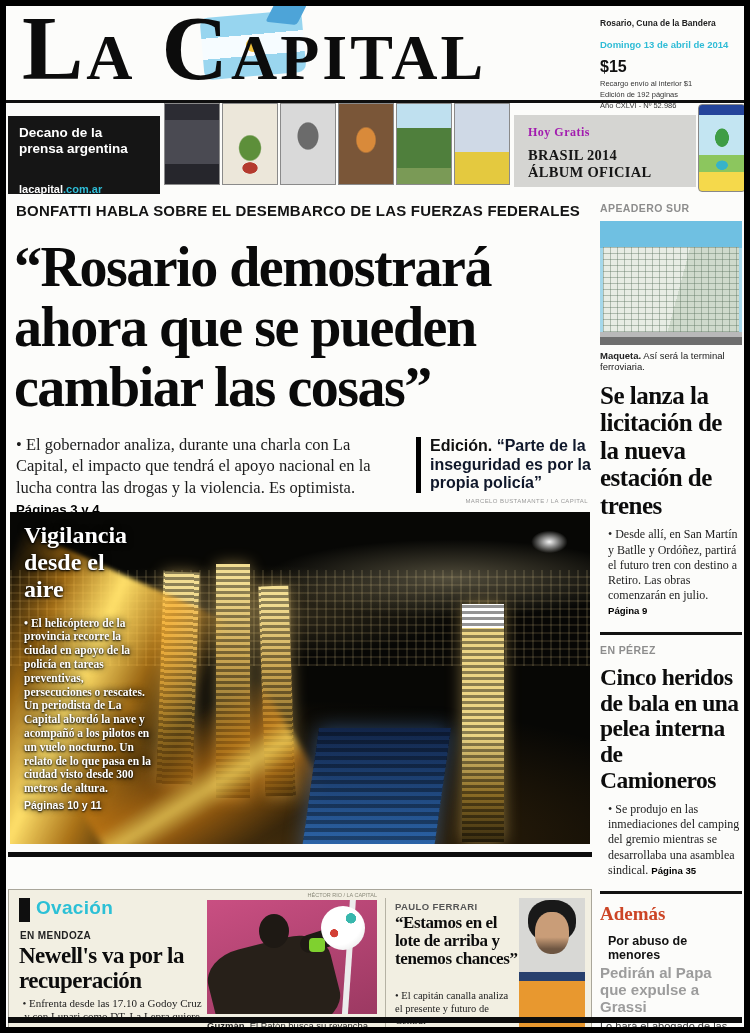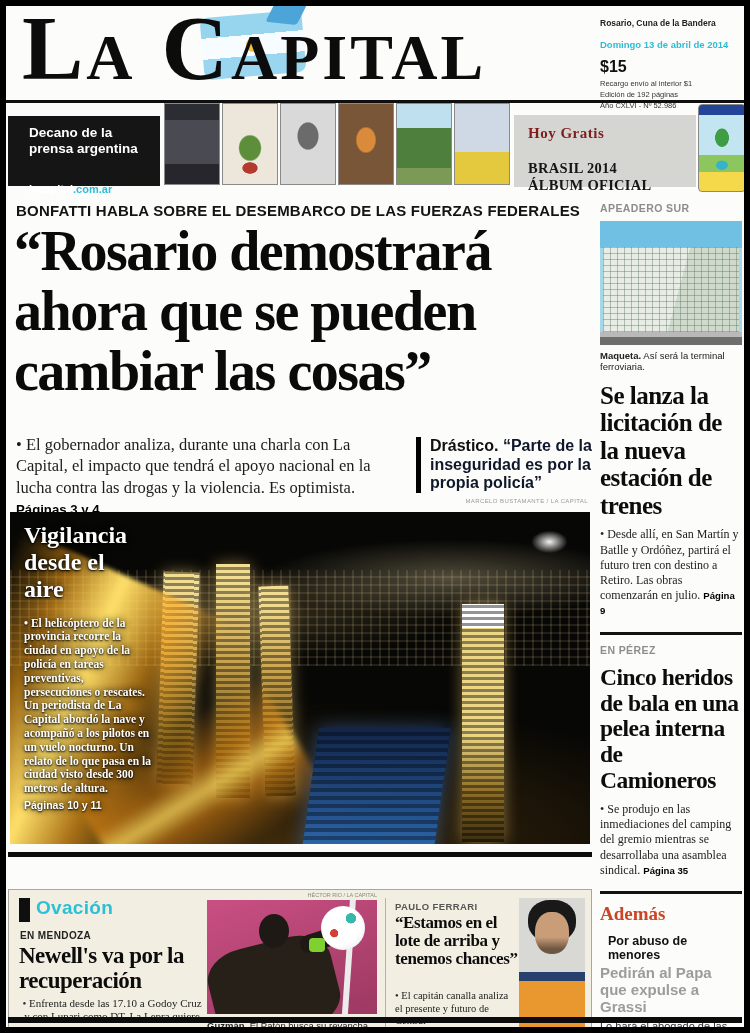--- a/index.html
+++ b/index.html
@@ -19,49 +19,49 @@
   .flag .fold{position:absolute;right:-2px;top:-8px;width:34px;height:20px;background:#4da4d8;
         transform:skewX(-24deg) rotate(10deg);border-radius:3px;}
   .mast-right{left:594px;top:12px;width:142px;}
   .mast-place{font-size:8.5px;font-weight:bold;color:#222;}
   .mast-date{font-size:9.5px;font-weight:bold;color:#2fbcd6;margin-top:11px;}
   .mast-price{font-size:16px;font-weight:bold;margin-top:8px;color:#111;}
   .mast-info{margin-top:3px;font-size:7.5px;line-height:1.45;color:#333;}
   .mast-rule{left:0;top:94px;width:738px;height:3px;background:#0f0f0f;}
 
   
-  .slogan-box{left:2px;top:110px;width:152px;height:70px;background:#151515;color:#fff;
-        padding:9px 21px;box-sizing:border-box;}
+  .slogan-box{left:2px;top:110px;width:152px;height:78px;background:#151515;color:#fff;
+        padding:9px 11px;box-sizing:border-box;}
   .slogan{font-size:13.5px;font-weight:bold;line-height:1.18;}
   .site{margin-top:26px;font-size:11px;font-weight:bold;}
   .site .dom{color:#2fbcd6;}
   .covers{left:158px;top:97px;display:flex;gap:2px;align-items:flex-start;}
   .cover{width:56px;height:82px;border:1px solid #8a8a8a;box-sizing:border-box;}
   .c1{background:linear-gradient(180deg,#2c2c33 0 20%,#4a4a52 20% 75%,#26262c 75%);}
   .c2{background:radial-gradient(26px 30px at 50% 55%,#5d8f3a 0 40%,transparent 45%),
       radial-gradient(16px 12px at 50% 80%,#b43a2e 0 45%,transparent 50%),#ece7da;}
   .c3{background:radial-gradient(20px 26px at 50% 40%,#6b6b6b 0 50%,transparent 55%),#d9d9d9;}
   .c4{background:radial-gradient(20px 26px at 50% 45%,#d98a3a 0 45%,transparent 52%),#7a5638;}
   .c5{background:linear-gradient(180deg,#bfe0ef 0 30%,#4f7f3c 30% 80%,#7a9a56 80%);}
   .c6{background:linear-gradient(180deg,#cfd9e6 0 60%,#e4c93f 60%),radial-gradient(14px 16px at 50% 30%,#3a6fba 0 45%,transparent 52%);}
   .promo{left:508px;top:109px;width:182px;height:72px;background:#d5d5d2;
         padding:10px 14px;box-sizing:border-box;}
   .promo-label{font-family:"Liberation Serif","DejaVu Serif",serif;font-weight:bold;
-        font-size:15px;color:#7f1d1d;letter-spacing:.5px;}
+        font-size:12px;color:#a21caf;letter-spacing:.5px;}
   .promo-title{font-family:"Liberation Serif","DejaVu Serif",serif;font-weight:bold;
-        font-size:14.5px;line-height:1.18;margin-top:18px;letter-spacing:.3px;color:#161616;}
+        font-size:14.5px;line-height:1.18;margin-top:7px;letter-spacing:.3px;color:#161616;}
   .album{left:692px;top:98px;width:48px;height:88px;border-radius:4px;border:1px solid #888;
         box-sizing:border-box;overflow:hidden;
         background:radial-gradient(12px 16px at 50% 38%,#3f9d46 0 55%,transparent 60%),
                    radial-gradient(10px 8px at 50% 70%,#36b3c9 0 55%,transparent 62%),
                    linear-gradient(180deg,#24449a 0 12%,#c3e5f2 12% 58%,#8cc65e 58% 78%,#f5d94b 78%);}
 
   
   .kicker{left:10px;top:196px;font-size:15px;font-weight:bold;letter-spacing:.2px;color:#141414;}
-  .headline{left:8px;top:216px;width:584px;font-family:"Liberation Serif","DejaVu Serif",serif;
+  .headline{left:8px;top:232px;width:584px;font-family:"Liberation Serif","DejaVu Serif",serif;
         font-weight:bold;font-size:56px;line-height:1.07;letter-spacing:-1.5px;color:#0a0a0a;}
   .deck{left:10px;top:428px;width:388px;font-family:"Liberation Serif","DejaVu Serif",serif;
         font-size:16.5px;line-height:1.3;color:#1c1c1c;}
   .pages-inline{font-family:"Liberation Sans","DejaVu Sans",sans-serif;font-weight:bold;
         font-size:.8em;color:#000;}
   .drastico{left:410px;top:431px;width:172px;border-left:5px solid #000;padding-left:9px;
         font-size:16px;font-weight:bold;line-height:1.16;}
   .drastico .lbl{color:#101010;}
   .drastico .qt{color:#0f172a;}
   .lead-credit{left:400px;top:492px;width:182px;text-align:right;font-size:6px;
@@ -114,21 +114,21 @@
       background:repeating-linear-gradient(90deg,rgba(88,112,92,.4) 0 1px,transparent 1px 7px),
       repeating-linear-gradient(0deg,rgba(88,112,92,.4) 0 1px,transparent 1px 6px),
       linear-gradient(105deg,#e7ece4 0 55%,#cfdacc 55%);}
   .sb-ground{position:absolute;left:0;right:0;bottom:0;height:13px;
       background:linear-gradient(180deg,#b9b9b9 0 40%,#6e6e6e 40%);}
   .sb-caption{margin-top:5px;font-size:9.5px;color:#222;line-height:1.2;}
   .sb-head{font-family:"Liberation Serif","DejaVu Serif",serif;font-weight:bold;
       font-size:25px;line-height:1.1;letter-spacing:-.5px;margin-top:9px;color:#0c0c0c;}
   .sb-head2{font-size:23.5px;}
   .sb-body{margin-top:8px;font-family:"Liberation Serif","DejaVu Serif",serif;
-      font-size:12px;line-height:1.27;color:#222;}
+      font-size:12px;line-height:1.27;color:#222;margin-left:8px;}
   .sb-rule{height:3px;background:#111;margin:13px 0 9px;}
   .ademas-title{font-family:"Liberation Serif","DejaVu Serif",serif;font-weight:bold;
       font-size:19px;color:#cc4526;}
   .ad-item{margin-top:9px;}
   .ad-kicker{font-size:12.5px;font-weight:bold;color:#111;padding-left:8px;}
   .ad-head{font-size:15px;font-weight:bold;color:#9c9c9c;line-height:1.12;margin-top:3px;}
   .ad-body{font-size:11px;color:#333;line-height:1.26;margin-top:5px;}
 
   
   .sports-rule-top{left:2px;top:846px;width:584px;height:5px;background:#0d0d0d;}
@@ -211,21 +211,21 @@
     <div class="promo-title">
       <div>BRASIL 2014</div>
       <div>ÁLBUM OFICIAL</div>
     </div>
   </div>
   <div class="abs album"></div>
 
   <div class="abs kicker">BONFATTI HABLA SOBRE EL DESEMBARCO DE LAS FUERZAS FEDERALES</div>
   <div class="abs headline">“Rosario demostrará ahora que se pueden cambiar las cosas”</div>
   <div class="abs deck"><span>• El gobernador analiza, durante una charla con La Capital, el impacto que tendrá el apoyo nacional en la lucha contra las drogas y la violencia. Es optimista.</span> <span class="pages-inline">Páginas 3 y 4</span></div>
-  <div class="abs drastico"><span class="lbl">Drástico.</span> <span class="qt">“Parte de la inseguridad es por la propia policía”</span></div>
+  <div class="abs drastico"><span class="lbl">Edición.</span> <span class="qt">“Parte de la inseguridad es por la propia policía”</span></div>
   <div class="abs lead-credit">MARCELO BUSTAMANTE / LA CAPITAL</div>
 
   <div class="abs night">
     <div class="speckle"></div>
     <div class="sky-glow"></div>
     <div class="tw t1"></div>
     <div class="tw t2"></div>
     <div class="tw t3"></div>
     <div class="tw t4"></div>
     <div class="road"></div>

